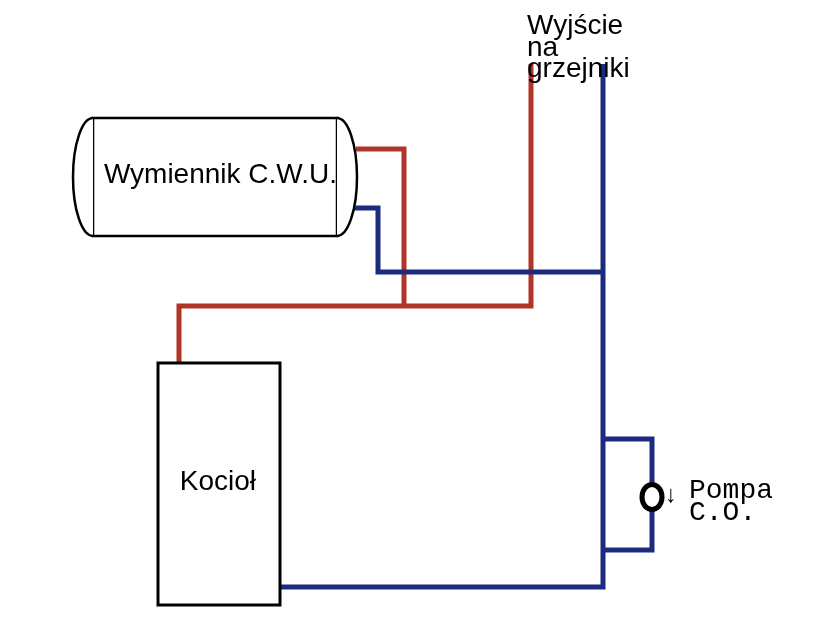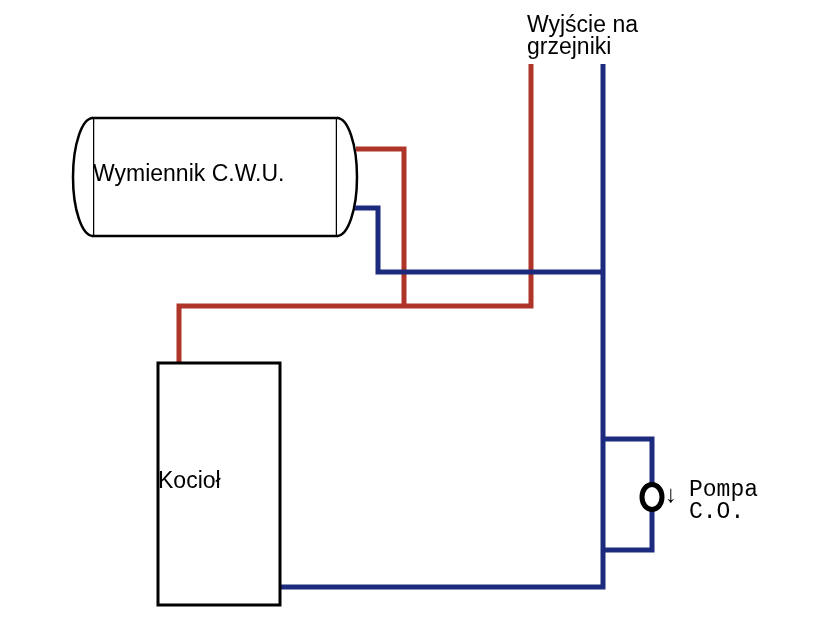--- a/index.html
+++ b/index.html
@@ -16,26 +16,26 @@
     color: #000000;
     overflow: hidden;
   }
   .canvas svg {
     position: absolute;
     left: 0;
     top: 0;
   }
   .lbl {
     position: absolute;
-    font-size: 23px;
+    font-size: 28px;
     line-height: 21.5px;
     color: #000000;
     white-space: pre-line;
   }
-  .lbl.center { text-align: left; }
+  .lbl.center { text-align: right; }
   .lbl.arrow {
     font-size: 24px;
     line-height: 24px;
     font-weight: 400;
   }
 </style>
 </head>
 <body>
 
 <div class="canvas">

